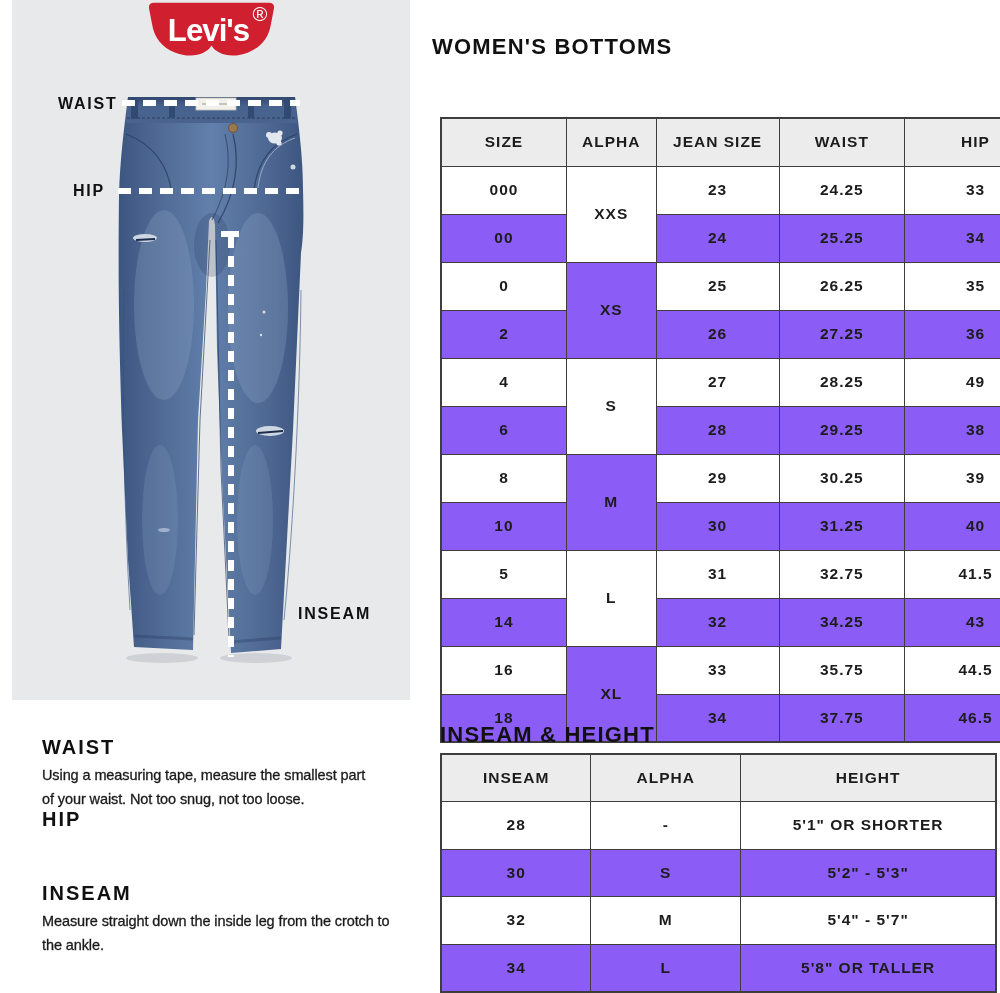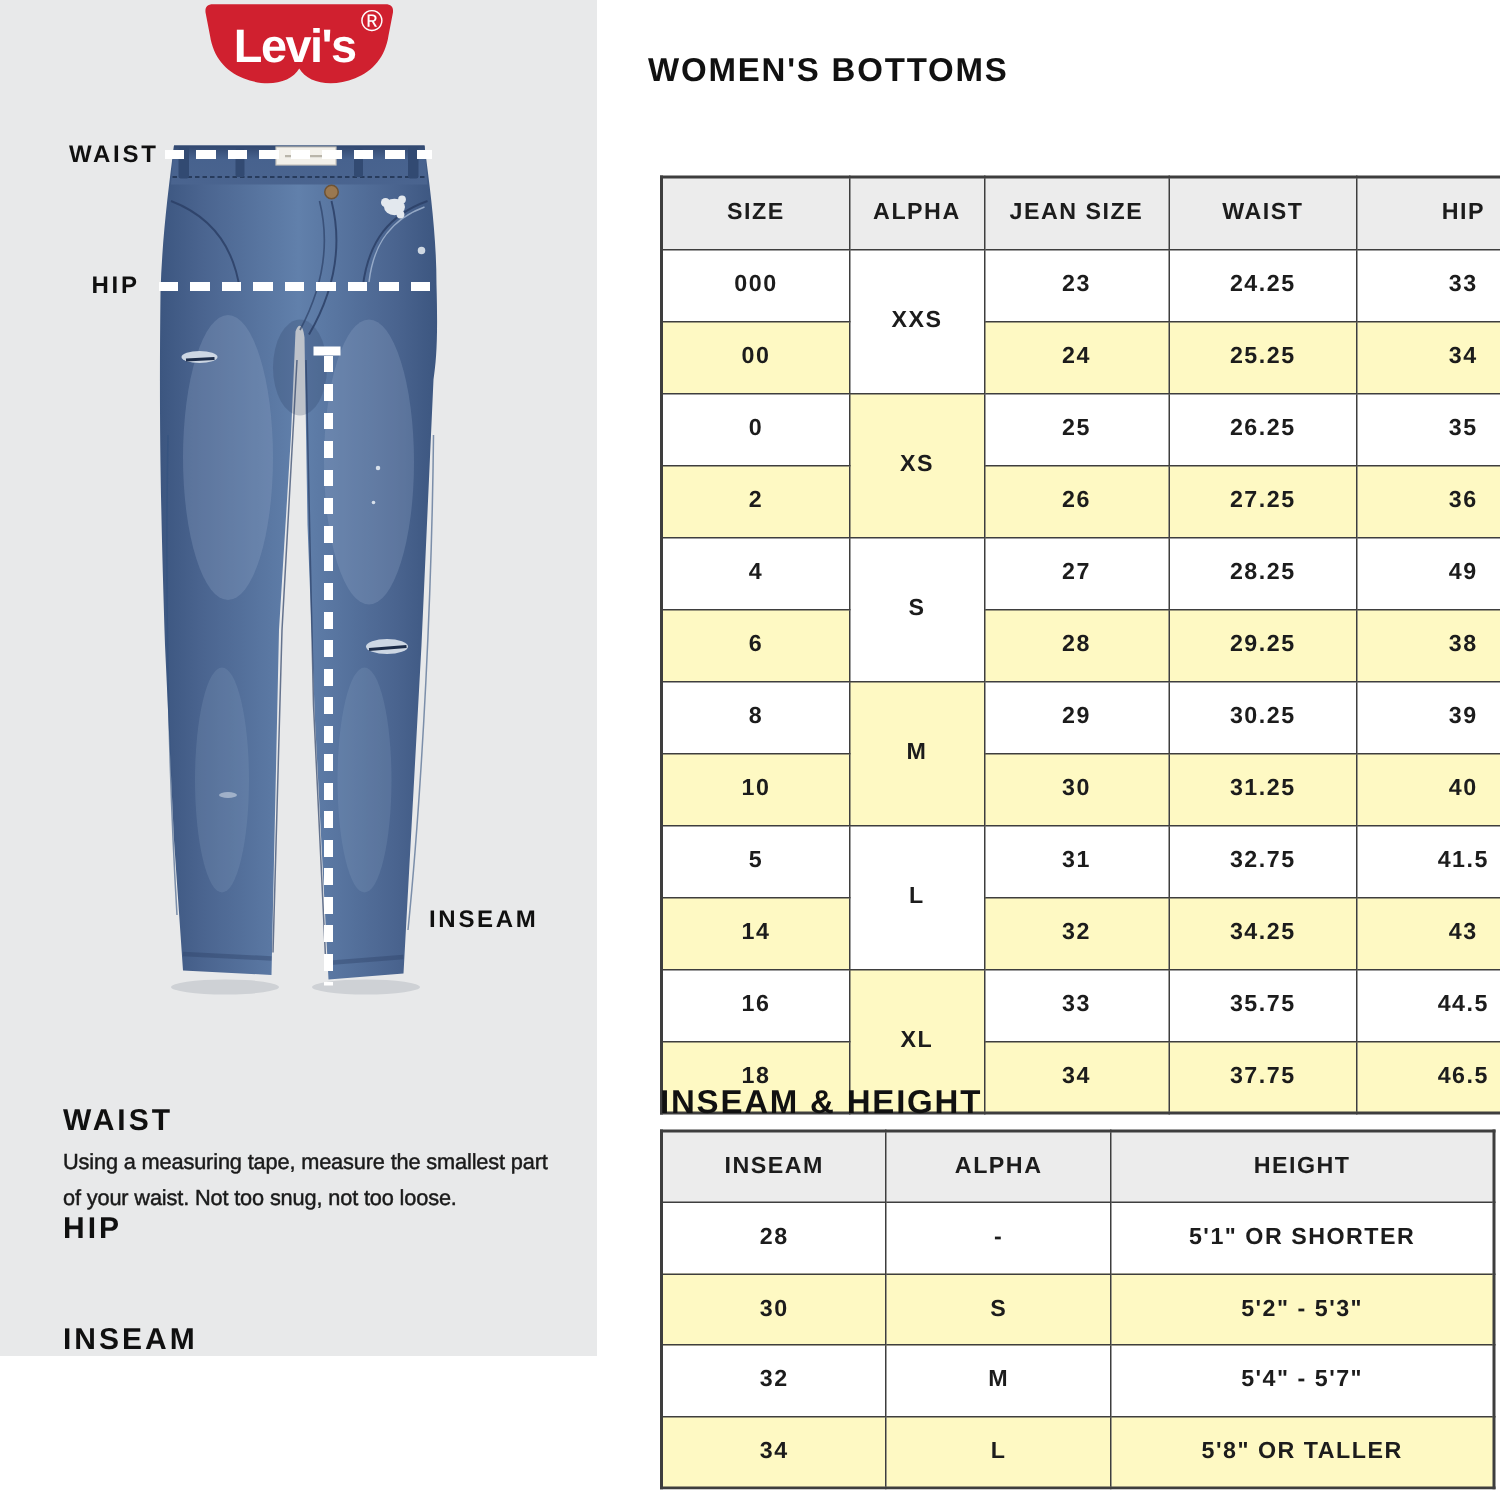--- a/index.html
+++ b/index.html
@@ -1,21 +1,21 @@
 <!DOCTYPE html>
 <html><head>
 <meta charset="utf-8">
 <style>
   html,body{margin:0;padding:0;}
   body{
     width:1000px;height:993px;position:relative;background:#ffffff;
     font-family:"Liberation Sans",sans-serif;color:#1b1b1b;overflow:hidden;
   }
   
-  .panel{position:absolute;left:0;top:0;width:398px;height:904px;background:#e8e9ea;}
+  .panel{position:absolute;left:12px;top:0;width:398px;height:700px;background:#e8e9ea;}
   .logo{position:absolute;left:134px;top:1px;width:131px;height:62px;}
   .jeans{position:absolute;left:100px;top:90px;width:196px;height:578px;}
 
   .mlabel{position:absolute;font-weight:bold;font-size:16px;letter-spacing:1.8px;color:#101010;}
   #waist-label{left:46px;top:95px;}
   #hip-label{left:61px;top:182px;}
   #inseam-label{left:286px;top:605px;}
 
   .dash-h{position:absolute;height:5.5px;
     background:repeating-linear-gradient(90deg,#ffffff 0 13px,rgba(255,255,255,0) 13px 21px);}
@@ -33,21 +33,21 @@
 
   
   table{position:absolute;border-collapse:collapse;table-layout:fixed;background:#ffffff;border:2px solid #3e3e3e;}
   #bottoms-table{left:440px;top:70px;width:608px;margin-top:47px;}
   #inseam-table{left:440px;top:753px;width:557px;}
   th,td{border:1.5px solid #3e3e3e;text-align:center;vertical-align:middle;
     font-weight:bold;font-size:15.5px;letter-spacing:1px;color:#1c1c1c;padding:0;}
   #bottoms-table tr{height:48px;}
   #inseam-table tr{height:47.5px;}
   th{background:#ececec;}
-  .shade{background:#fef9c3;}
+  .shade{background:#8b5cf6;}
 
   
   .guide-sec{position:absolute;left:42px;width:430px;}
   .guide-sec h3{margin:0 0 4px 0;font-size:20px;font-weight:bold;letter-spacing:2px;color:#101010;}
   .guide-sec p{margin:0;font-size:14.5px;line-height:24px;color:#1a1a1a;
     white-space:pre-line;letter-spacing:-0.1px;-webkit-text-stroke:0.3px #1a1a1a;}
   #guide-waist{top:736px;}
   #guide-hip{top:808px;}
   #guide-inseam{top:882px;}
 </style>
@@ -285,13 +285,15 @@
 <div class="guide-sec" id="guide-waist">
   <h3>WAIST</h3>
   <p>Using a measuring tape, measure the smallest part
 of your waist. Not too snug, not too loose.</p>
 </div>
 <div class="guide-sec" id="guide-hip">
   <h3>HIP</h3>
 </div>
 <div class="guide-sec" id="guide-inseam">
   <h3>INSEAM</h3>
+  <p>Measure straight down the inside leg from the crotch to
+the ankle.</p>
 </div>
 
 </body></html>

